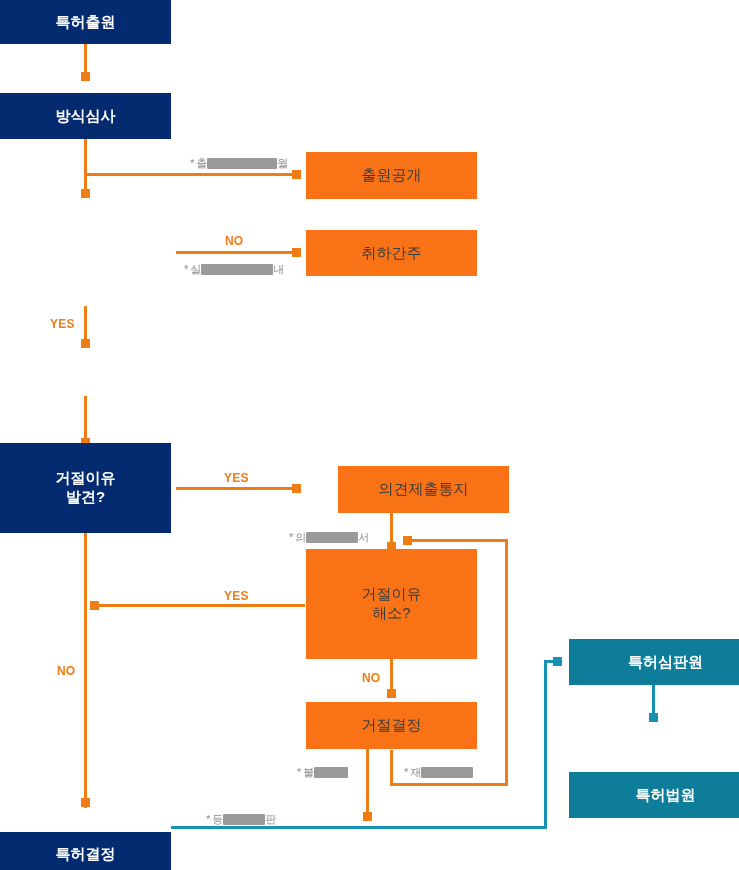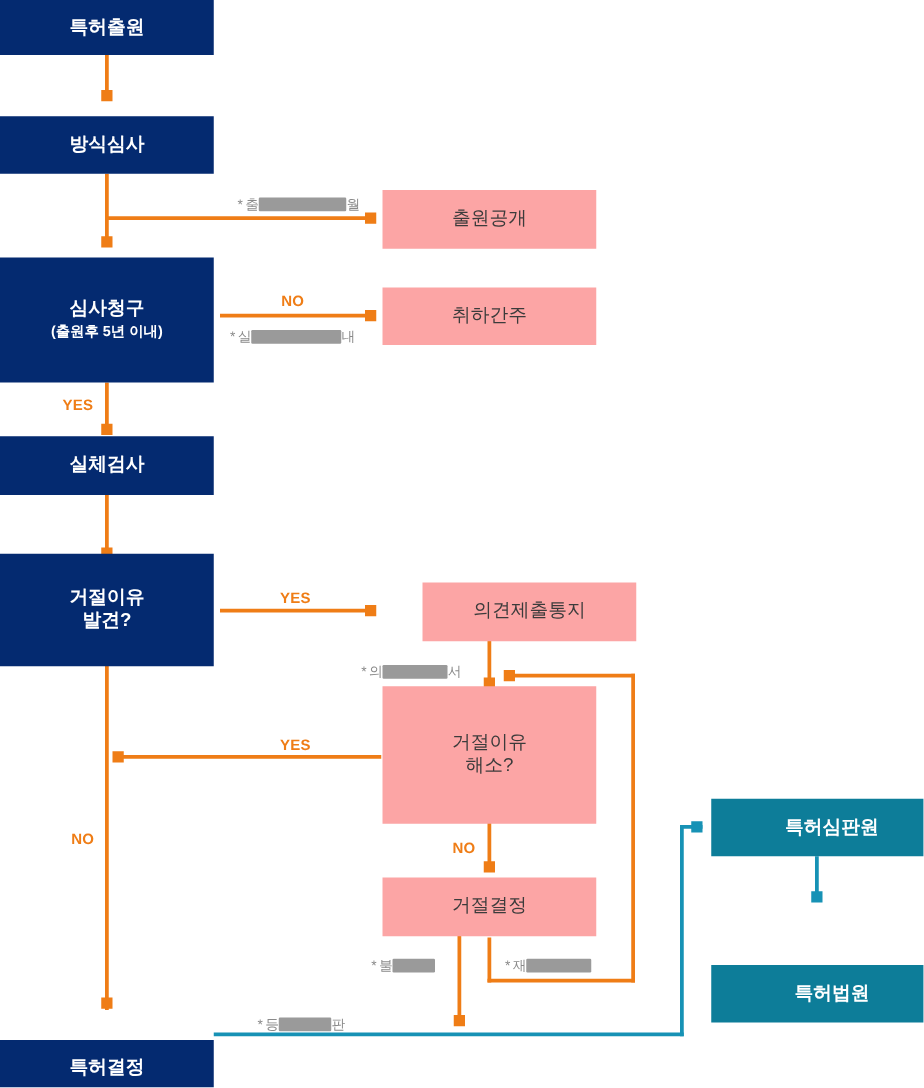--- a/index.html
+++ b/index.html
@@ -33,21 +33,21 @@
     font-size: 15px;
   }
   .node-teal {
     background: #0d7d99;
     color: #ffffff;
     font-weight: bold;
     font-size: 15px;
     padding-left: 23px;
   }
   .node-gray {
-    background: #fca5a5;
+    background: #f97316;
     color: #3b3b3b;
     font-weight: normal;
     font-size: 15px;
   }
   .node .sub {
     display: block;
     font-size: 11.5px;
     font-weight: bold;
     margin-top: 2px;
   }
@@ -158,28 +158,21 @@
   <div class="cap-teal" style="left:649px; top:806px;"></div>
 
   <div class="node node-navy" style="left:0px; top:0px; width:171px; height:44px;">
     <span>특허출원</span>
   </div>
 
   <div class="node node-navy" style="left:0px; top:93px; width:171px; height:46px;">
     <span>방식심사</span>
   </div>
 
-  <div class="node node-navy" style="left:0px; top:206px; width:171px; height:100px; flex-direction:column;">
-    <span>심사청구</span>
-    <span class="sub">(출원후 5년 이내)</span>
-  </div>
-
-  <div class="node node-navy" style="left:0px; top:349px; width:171px; height:47px;">
-    <span>실체검사</span>
-  </div>
+
 
   <div class="node node-navy" style="left:0px; top:443px; width:171px; height:90px; flex-direction:column;">
     <span class="l2">거절이유</span>
     <span class="l2">발견?</span>
   </div>
 
   <div class="node node-navy" style="left:0px; top:832px; width:171px; height:45px;">
     <span>특허결정</span>
   </div>
 

